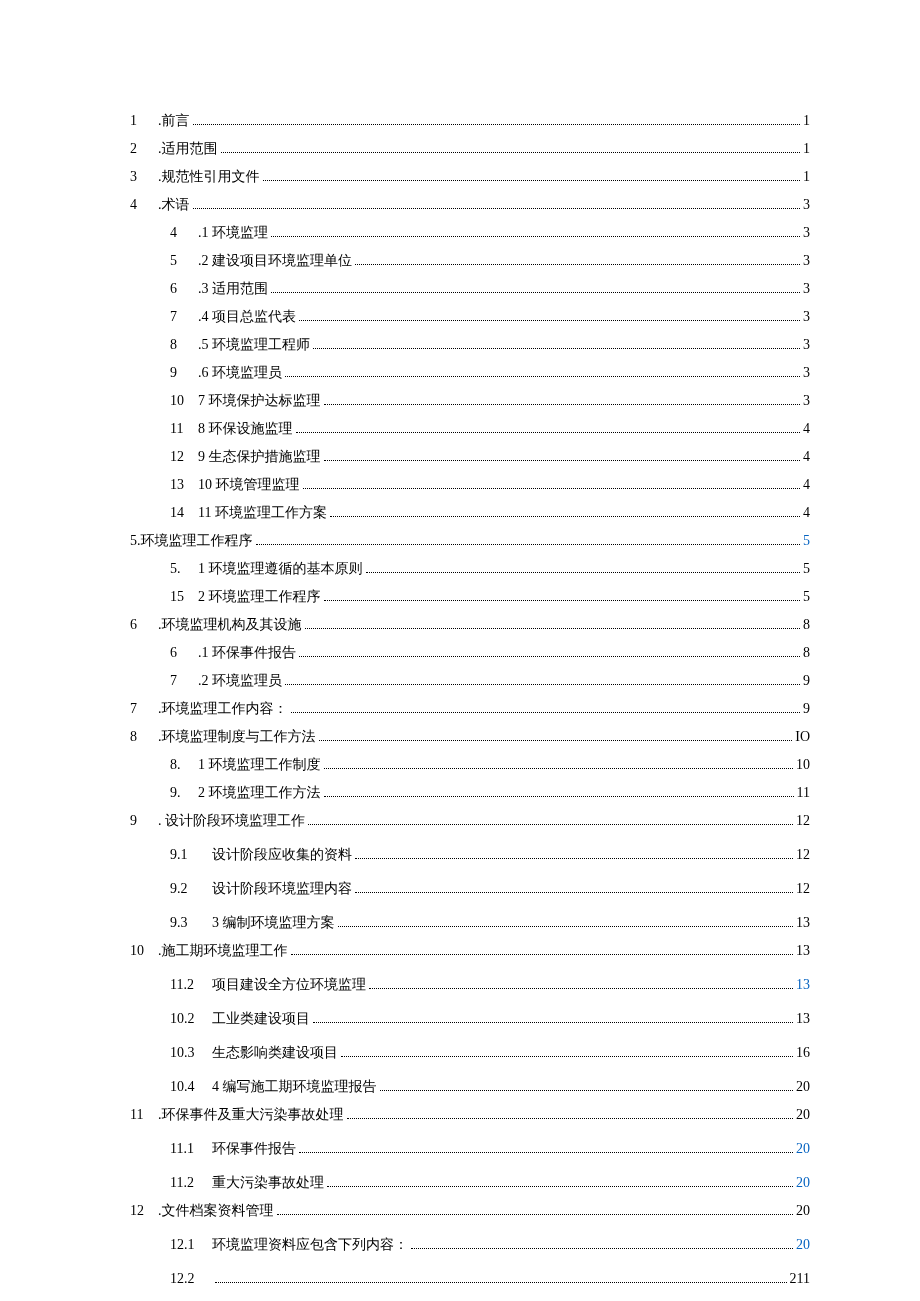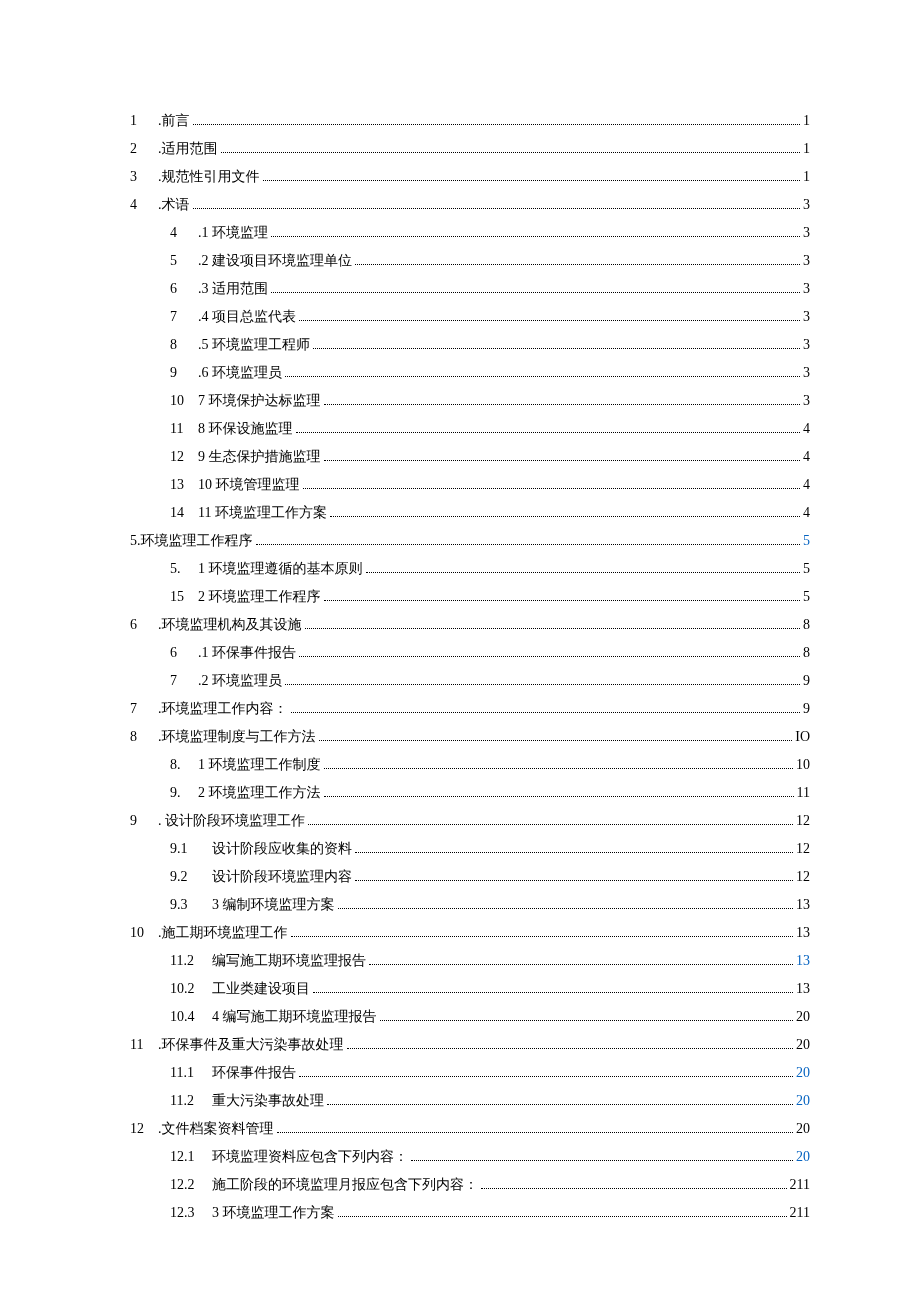--- a/index.html
+++ b/index.html
@@ -26,20 +26,21 @@
       padding-left: 40px;
     }
     .toc-num {
       display: inline-block;
       min-width: 20px;
       margin-right: 8px;
       flex-shrink: 0;
     }
     .toc-num.wide {
       min-width: 34px;
+      margin-top: 6px;
     }
     .toc-title {
       flex-shrink: 0;
     }
     .toc-dots {
       flex: 1;
       border-bottom: 1px dotted #000;
       margin: 0 3px 4px 3px;
       min-width: 10px;
     }
@@ -228,31 +229,37 @@
       <span class="toc-page">13</span>
     </div>
     <div class="toc-entry">
       <span class="toc-num">10</span>
       <span class="toc-title">.施工期环境监理工作</span>
       <span class="toc-dots"></span>
       <span class="toc-page">13</span>
     </div>
     <div class="toc-entry indent-1">
       <span class="toc-num wide">11.2</span>
-      <span class="toc-title">编写施工期环境监理报告</span>
+      <span class="toc-title">项目建设全方位环境监理</span>
       <span class="toc-dots"></span>
       <span class="toc-page link">13</span>
     </div>
     <div class="toc-entry indent-1">
       <span class="toc-num wide">10.2</span>
       <span class="toc-title">工业类建设项目</span>
       <span class="toc-dots"></span>
       <span class="toc-page">13</span>
     </div>
     <div class="toc-entry indent-1">
+      <span class="toc-num wide">10.3</span>
+      <span class="toc-title">生态影响类建设项目</span>
+      <span class="toc-dots"></span>
+      <span class="toc-page">16</span>
+    </div>
+    <div class="toc-entry indent-1">
       <span class="toc-num wide">10.4</span>
       <span class="toc-title">4 编写施工期环境监理报告</span>
       <span class="toc-dots"></span>
       <span class="toc-page">20</span>
     </div>
     <div class="toc-entry">
       <span class="toc-num">11</span>
       <span class="toc-title">.环保事件及重大污染事故处理</span>
       <span class="toc-dots"></span>
       <span class="toc-page">20</span>
@@ -276,21 +283,20 @@
       <span class="toc-page">20</span>
     </div>
     <div class="toc-entry indent-1">
       <span class="toc-num wide">12.1</span>
       <span class="toc-title">环境监理资料应包含下列内容：</span>
       <span class="toc-dots"></span>
       <span class="toc-page link">20</span>
     </div>
     <div class="toc-entry indent-1">
       <span class="toc-num wide">12.2</span>
-      <span class="toc-title">施工阶段的环境监理月报应包含下列内容：</span>
       <span class="toc-dots"></span>
       <span class="toc-page">211</span>
     </div>
     <div class="toc-entry indent-1">
       <span class="toc-num wide">12.3</span>
       <span class="toc-title">3 环境监理工作方案</span>
       <span class="toc-dots"></span>
       <span class="toc-page">211</span>
     </div>
   </div>

